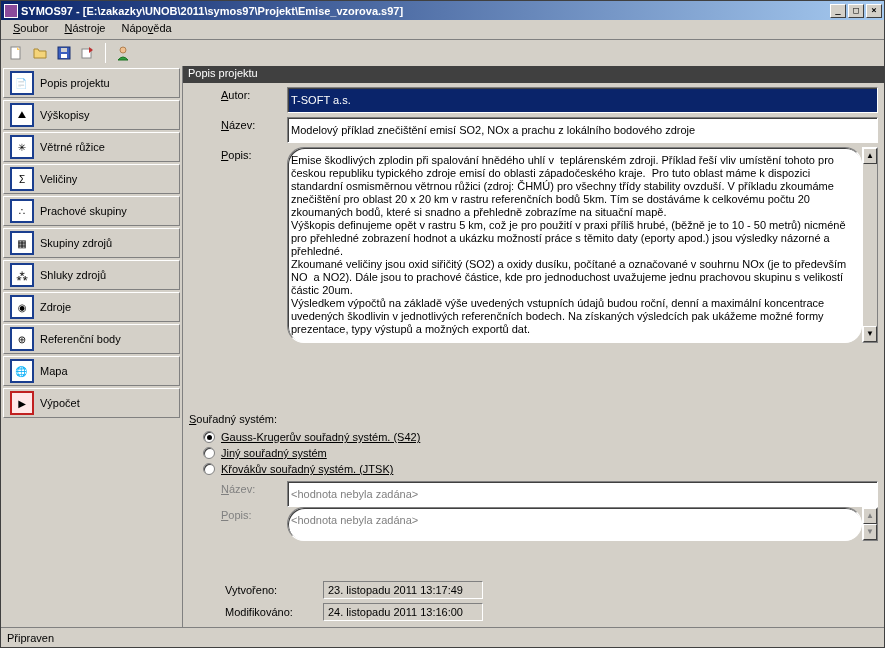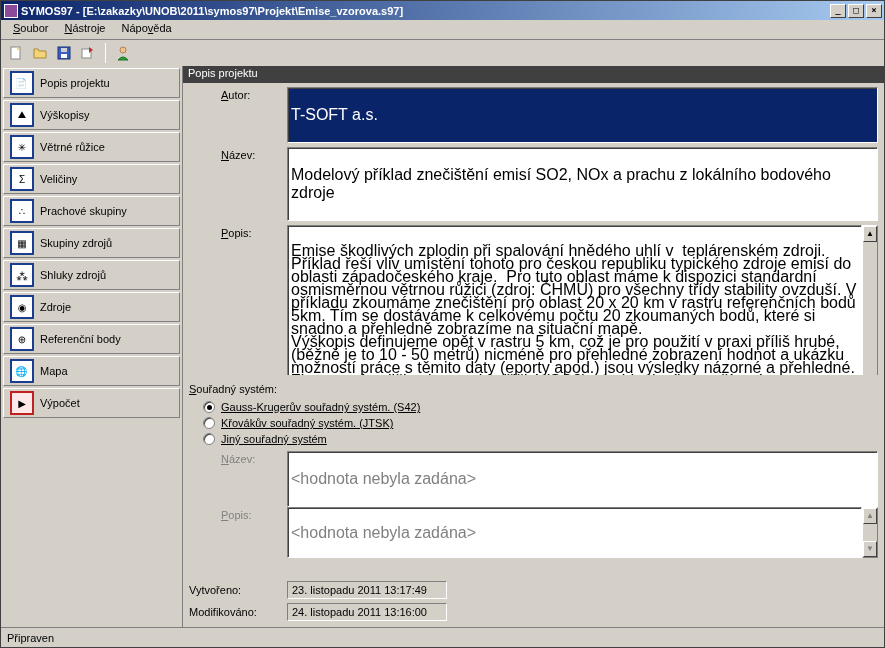--- a/index.html
+++ b/index.html
@@ -139,34 +139,34 @@
     width: 60px;
     padding-top: 2px;
   }
   .label u { text-decoration: underline; }
   .input {
     flex: 1;
     background: #fff;
     border: 1px solid;
     border-color: #808080 #fff #fff #808080;
     box-shadow: inset 1px 1px 0 #404040;
-    padding: 18px 3px;
+    padding: 6px 3px;
     font-family: inherit;
-    font-size: 16px;
+    font-size: 11px;
     min-height: 17px;
   }
   .input.author {
     background: #0a246a;
     color: #fff;
   }
   .textarea {
     flex: 1;
     display: flex;
   }
-  .textarea .input { flex:1; white-space: pre-wrap; line-height: 13px; overflow:hidden; position:relative; }
+  .textarea .input { flex:1; white-space: pre-wrap; line-height: 13px; overflow:hidden; position:relative;border-radius:17px; }
   .scrollbar {
     width: 16px;
     background: #d4d0c8;
     border: 1px solid;
     border-color: #fff #808080 #808080 #fff;
     display:flex; flex-direction:column; justify-content:space-between;
   }
   .sb-arrow {
     height:16px; background:#d4d0c8;
     border: 1px solid; border-color:#fff #404040 #404040 #fff;
@@ -182,21 +182,21 @@
     width:12px; height:12px; border-radius:50%;
     border:1px solid #808080; background:#fff;
     box-shadow: inset 1px 1px 0 #404040;
     display:flex; align-items:center; justify-content:center;
   }
   .radio.checked::after {
     content:""; width:5px; height:5px; border-radius:50%; background:#000;
   }
   .disabled { color:#808080; }
   .ts-row { display:flex; align-items:center; gap:8px; padding:2px 0; }
-  .ts-label { width:90px; }
+  .ts-label { width:90px;margin-left:36px; }
   .ts-field {
     background:#d4d0c8;
     border:1px solid; border-color:#808080 #fff #fff #808080;
     padding:2px 4px; width:160px;
   }
   .statusbar {
     height: 20px;
     border-top: 1px solid #808080;
     padding: 2px 6px;
     display:flex; align-items:center;
@@ -335,25 +335,25 @@
 
         <div class="groupbox-none">
           <div><u>S</u>ouřadný systém:</div>
           <div style="padding:4px 0 4px 14px;">
             <div class="radio-row">
               <div class="radio checked"></div>
               <span>Gauss-Krugerův souřadný systém. (S42)</span>
             </div>
             <div class="radio-row">
               <div class="radio"></div>
-              <span>Křovákův souřadný systém. (JTSK)</span>
+              <span>Jiný souřadný systém</span>
             </div>
             <div class="radio-row">
               <div class="radio"></div>
-              <span>Jiný souřadný systém</span>
+              <span>Křovákův souřadný systém. (JTSK)</span>
             </div>
           </div>
 
           <div class="row disabled">
             <div class="label"><u>N</u>ázev:</div>
             <div class="input disabled" style="color:#808080">&lt;hodnota nebyla zadána&gt;</div>
           </div>
           <div class="row disabled" style="height:56px;">
             <div class="label"><u>P</u>opis:</div>
             <div class="textarea">

